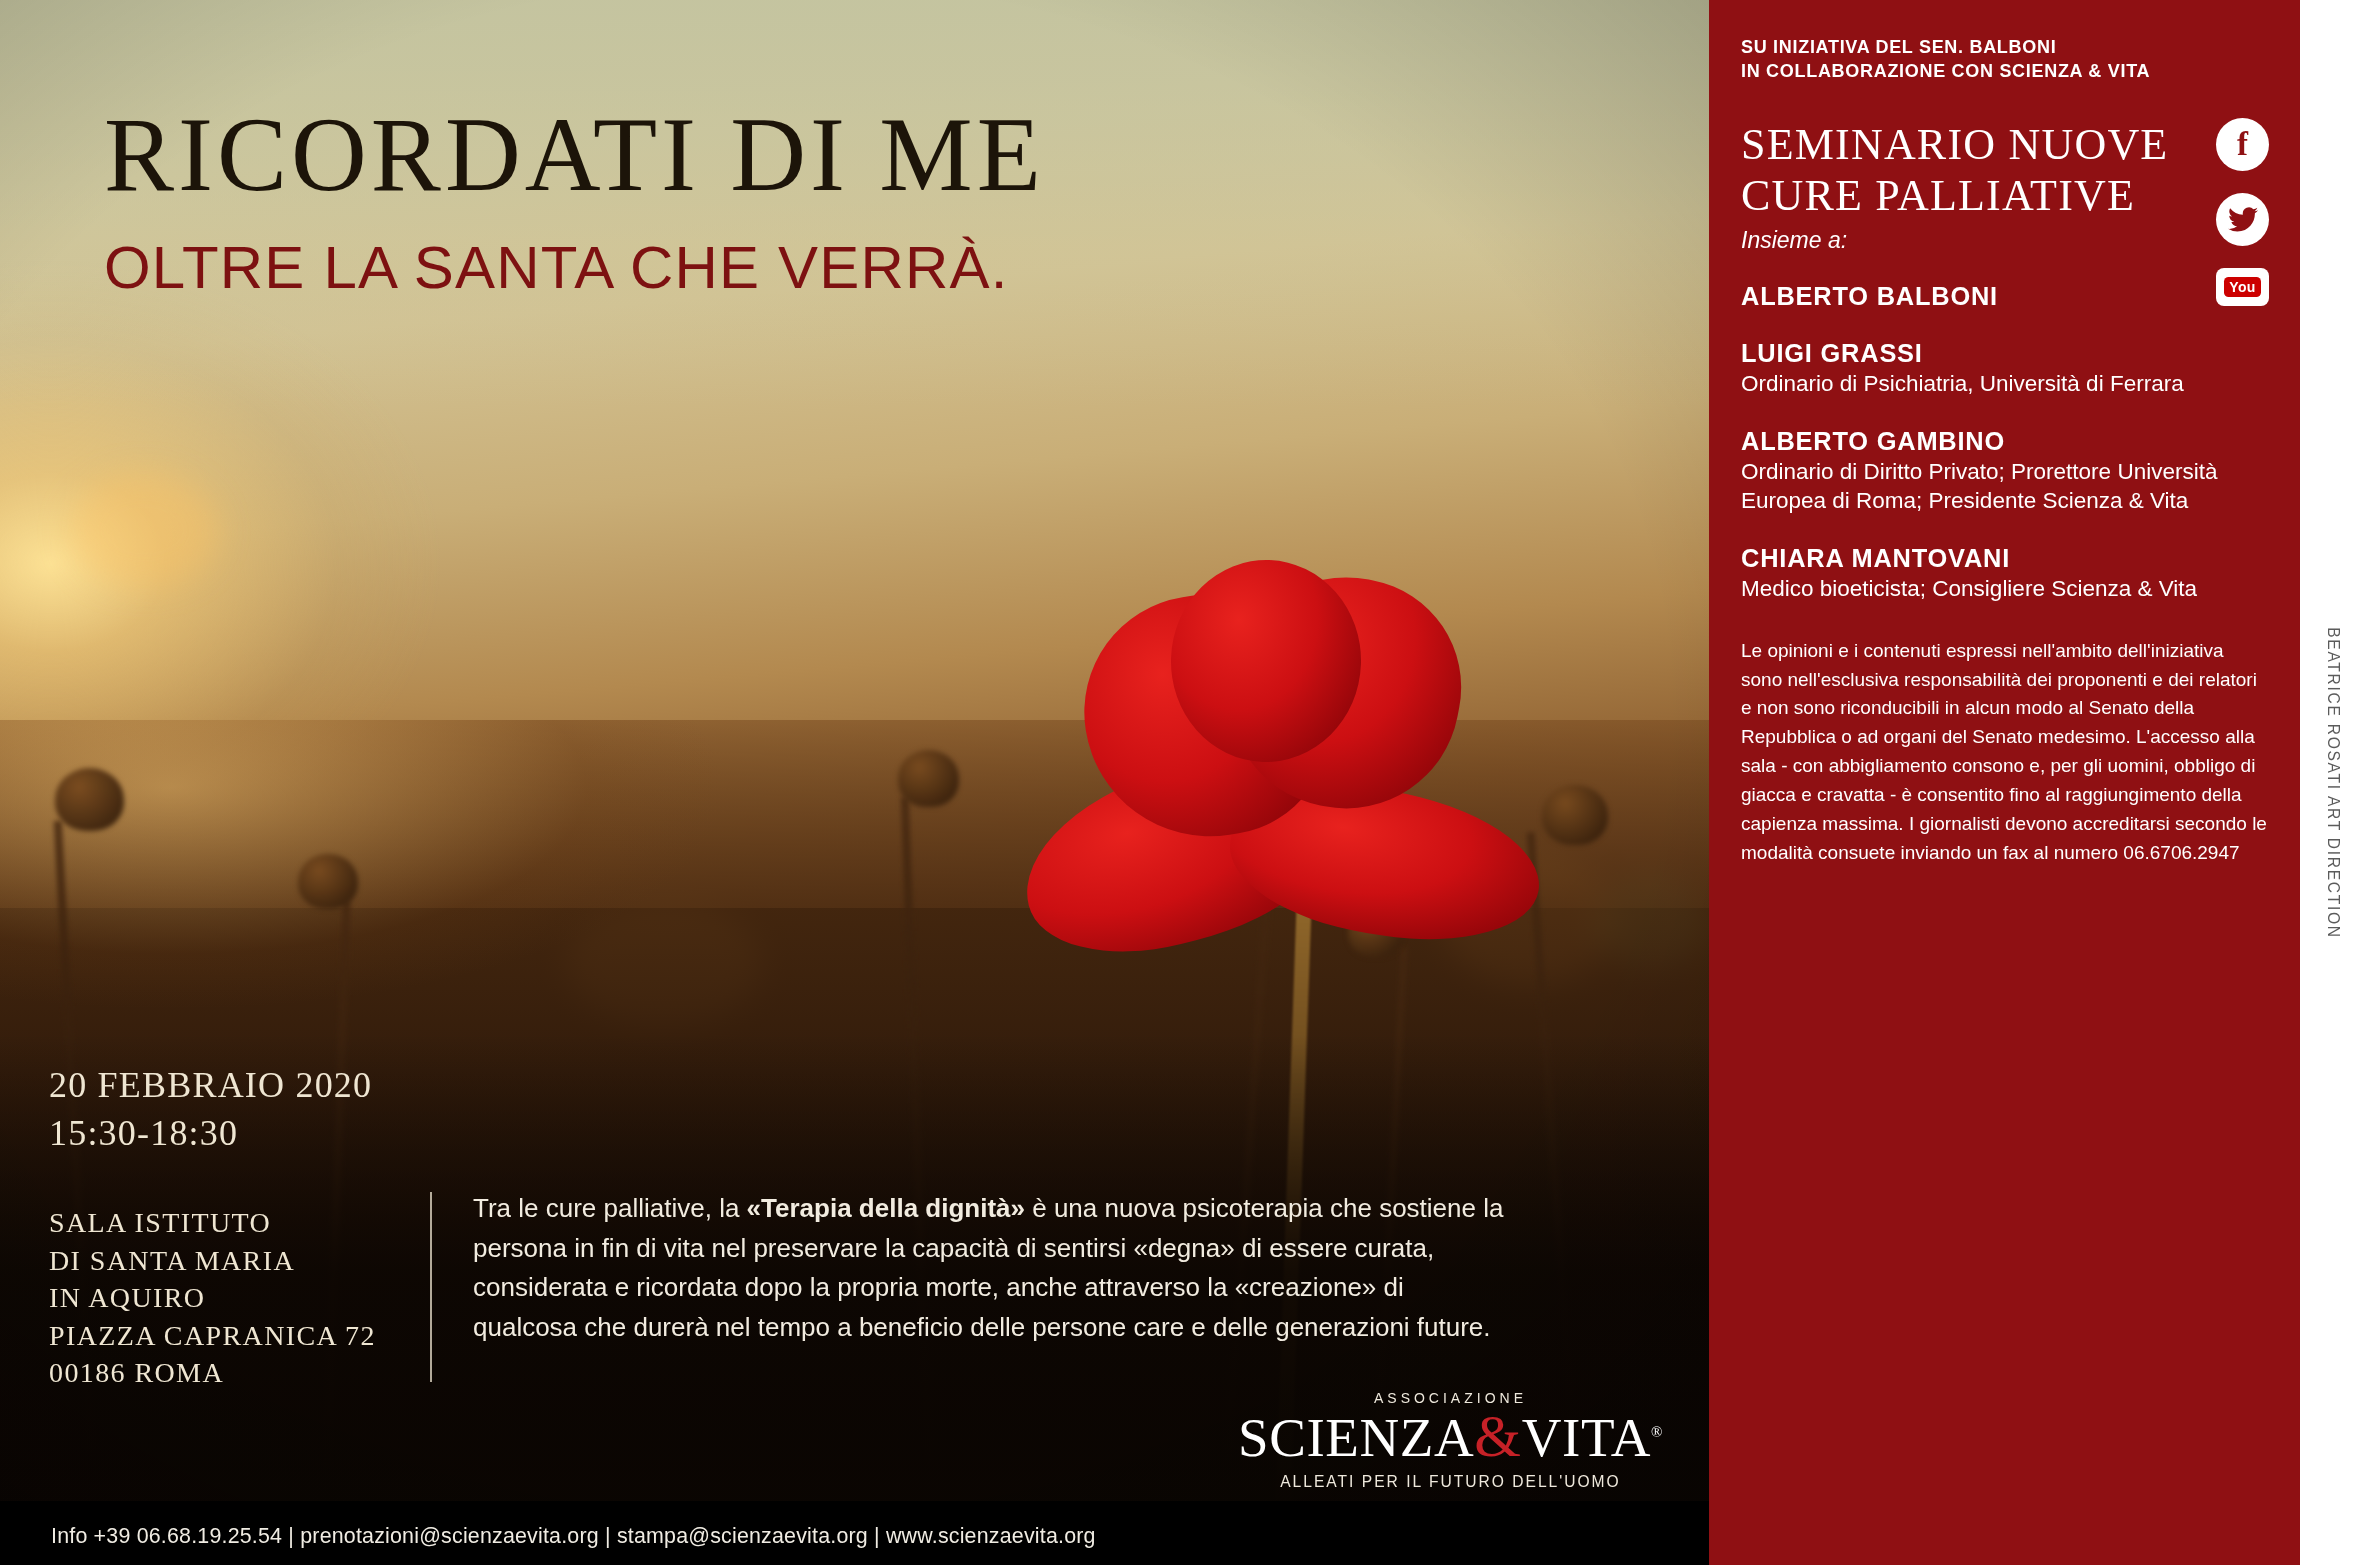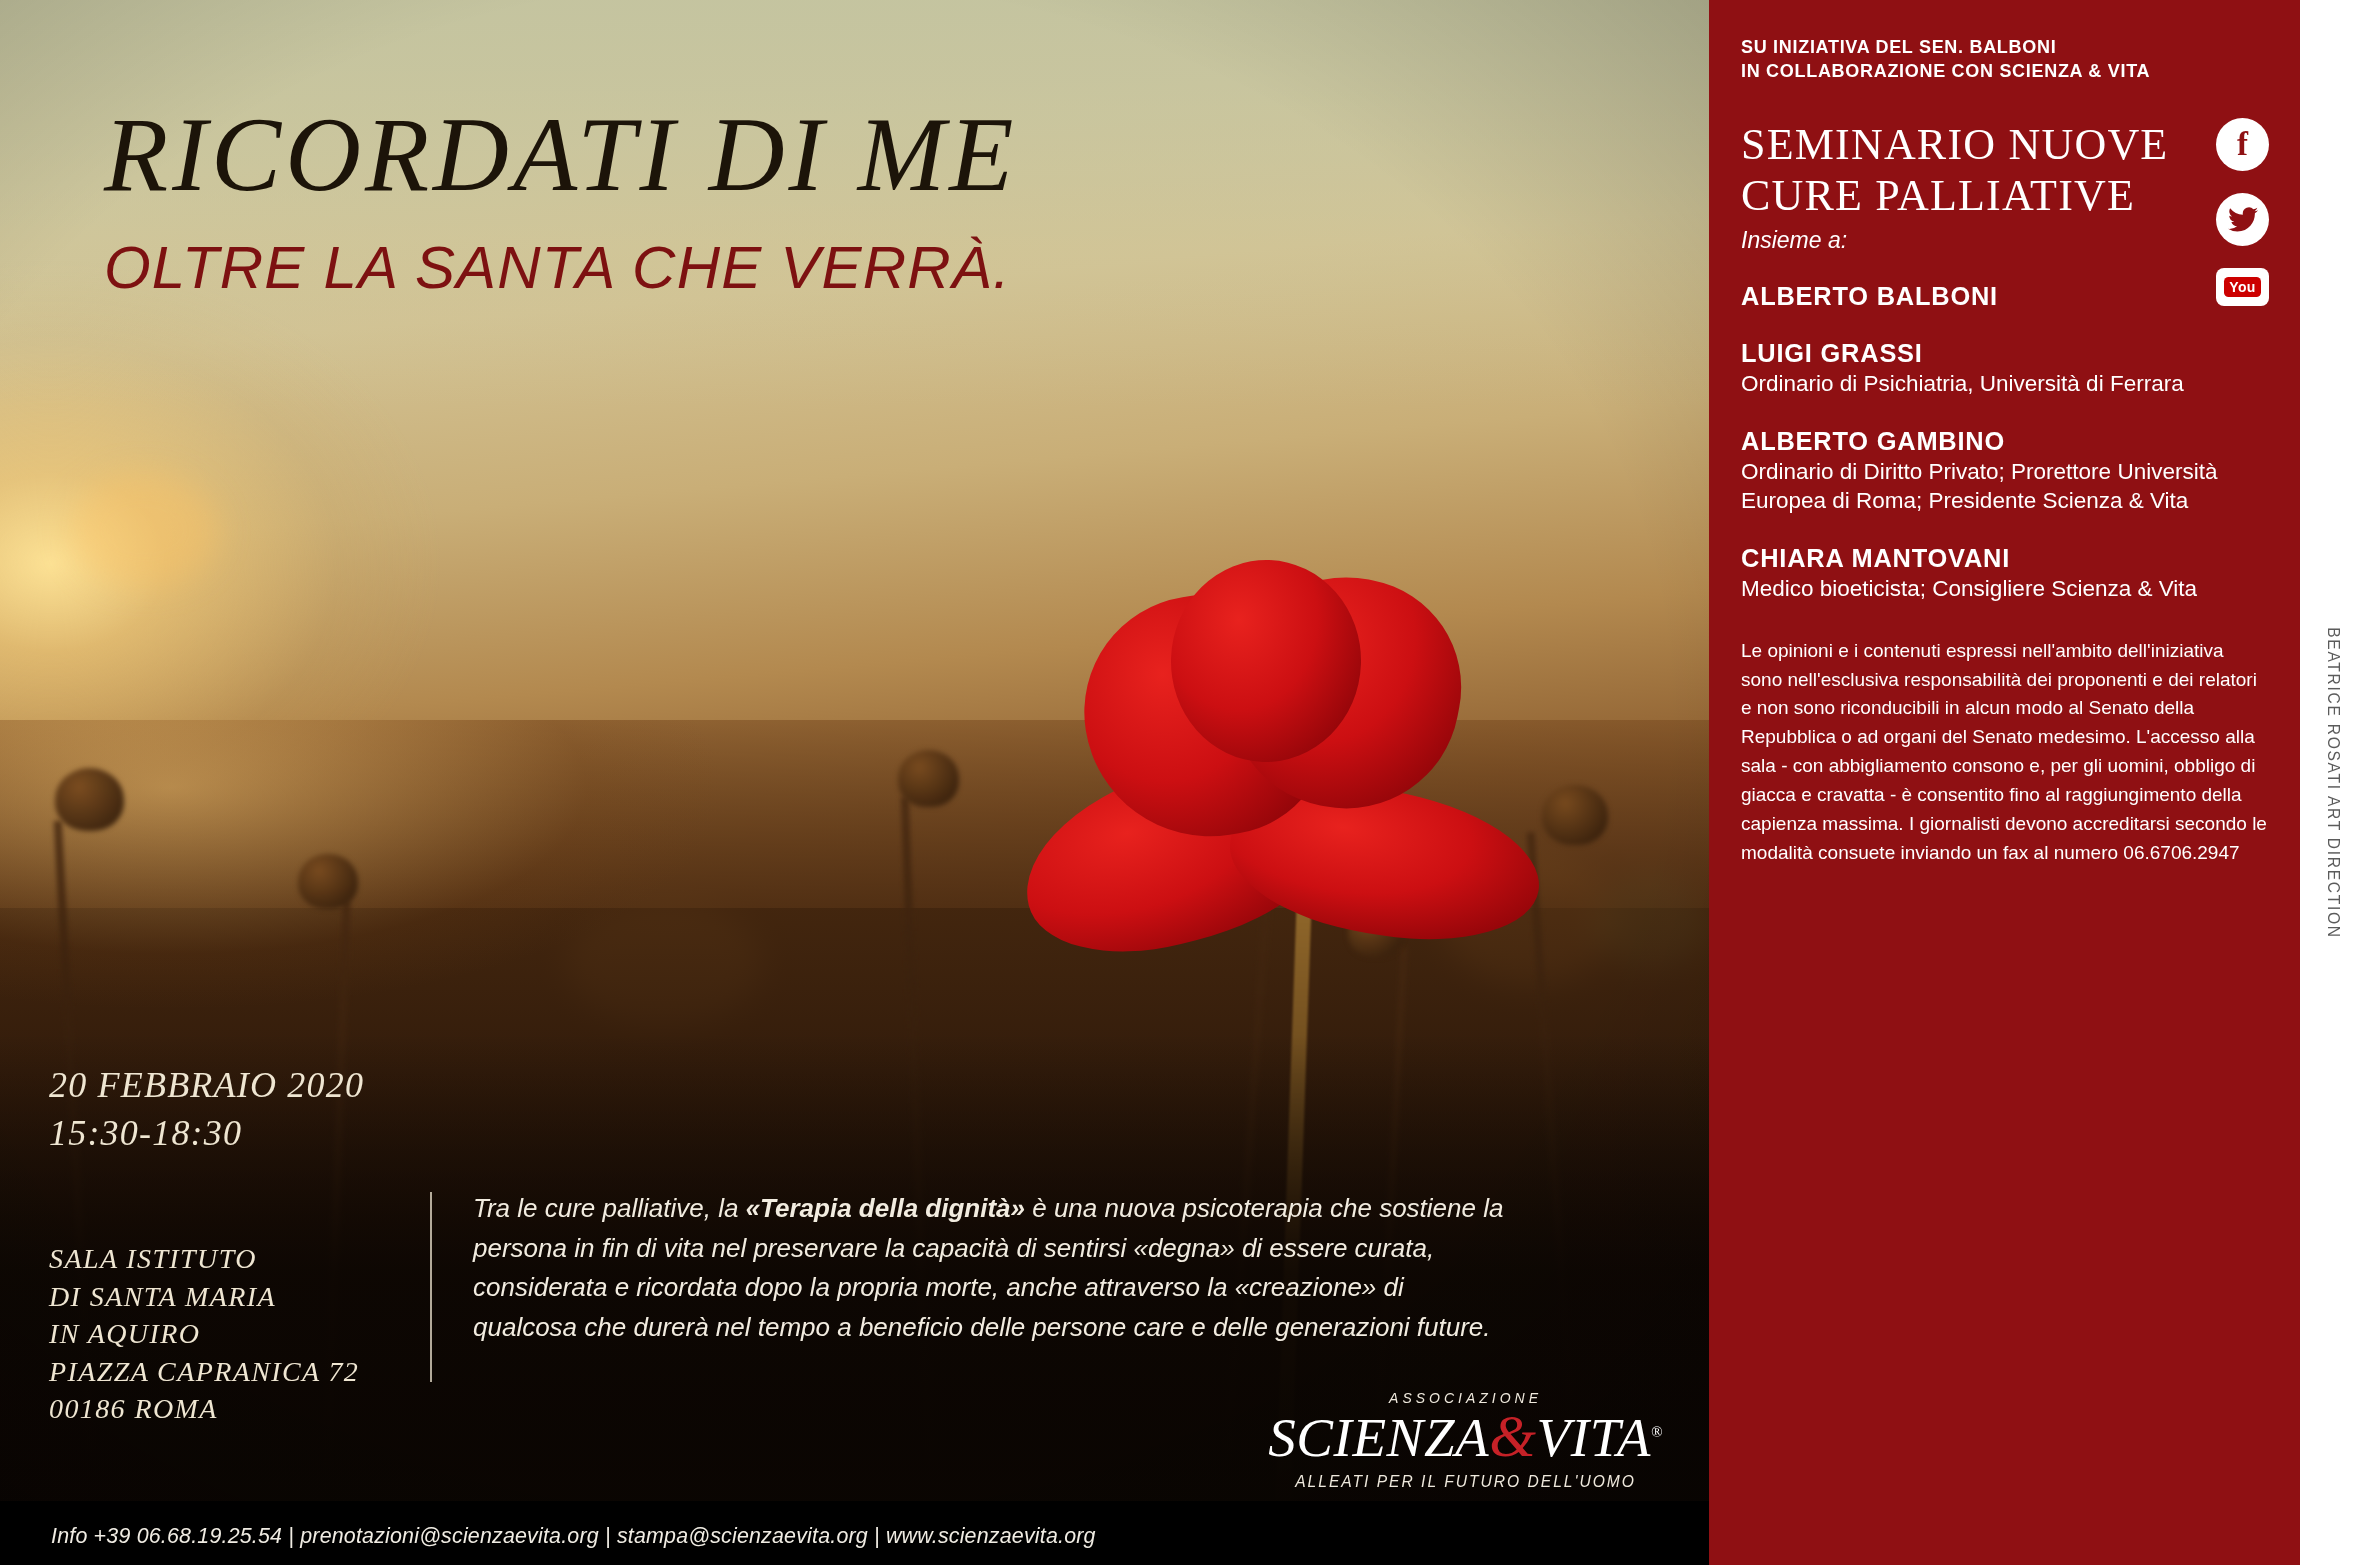--- a/index.html
+++ b/index.html
@@ -15,21 +15,20 @@
     overflow: hidden;
   }
 
   
   .photo-panel {
     position: absolute;
     left: 0; top: 0;
     width: 1709px; height: 1566px;
     overflow: hidden;
     background: #1a0f06;
-    font-style: italic;
   }
   
   .sky {
     position: absolute; left: 0; top: 0; width: 100%; height: 58%;
     background:
       radial-gradient(ellipse 520px 404px at 3% 62%, rgba(255,228,150,0.95) 0%, rgba(246,205,120,0.6) 22%, rgba(210,170,95,0.15) 55%, rgba(0,0,0,0) 75%),
       linear-gradient(175deg, #c9c39a 0%, #cfc69c 18%, #d2c293 34%, #c9ae77 52%, #b3894f 70%, #8d5f30 86%, #6a4021 100%);
   }
   .sky-top-haze {
     position: absolute; left: 0; top: 0; width: 100%; height: 26%;
@@ -103,21 +102,21 @@
   }
 
   .date-block { position: absolute; left: 49px; top: 1062px; }
   .date-line {
     font-family: "Liberation Serif", serif;
     color: #efe6d2;
     font-size: 36px;
     letter-spacing: 1.2px;
     line-height: 1.32;
   }
-  .venue-block { position: absolute; left: 49px; top: 1204px; margin-top: 36px; }
+  .venue-block { position: absolute; left: 49px; top: 1204px; }
   .venue-line {
     font-family: "Liberation Serif", serif;
     color: #efe6d2;
     font-size: 28px;
     letter-spacing: 1.4px;
     line-height: 1.34;
   }
 
   .body-sep {
     position: absolute; left: 430px; top: 1192px;

